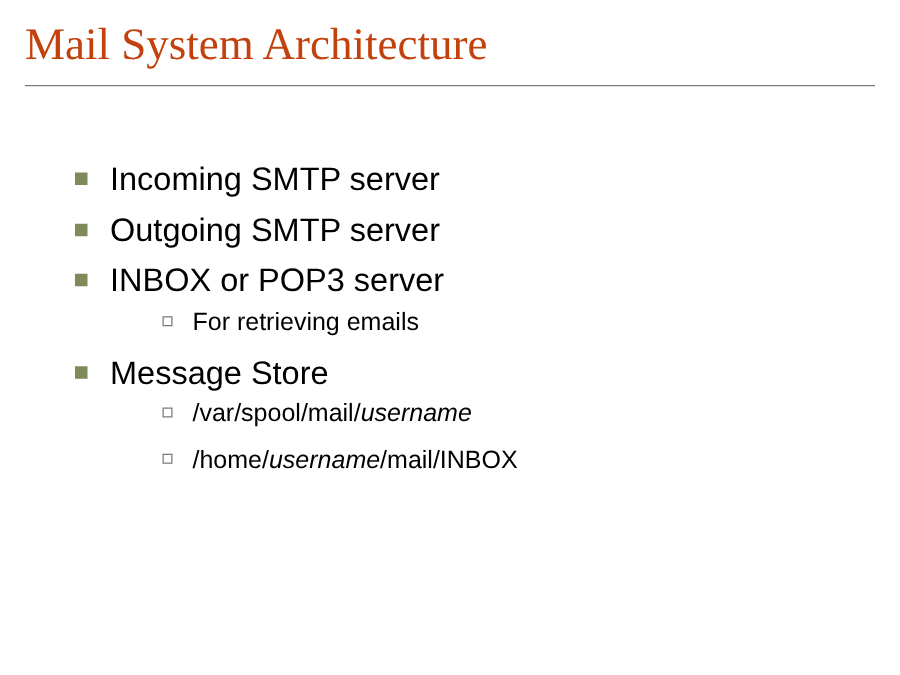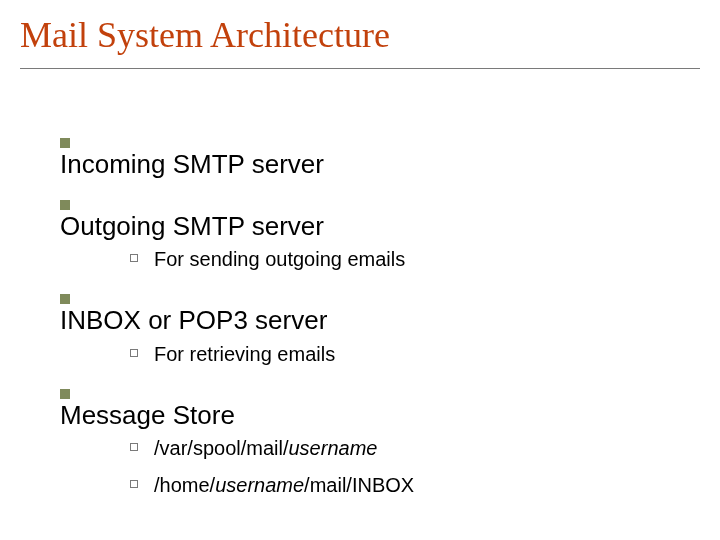--- a/index.html
+++ b/index.html
@@ -31,21 +31,20 @@
     margin: 6px 20px 0 20px;
     border-top: 1px solid #7a7a7a;
   }
   .content {
     padding: 50px 30px 0 60px;
   }
   .lvl1 {
     display: flex;
     align-items: flex-start;
     margin: 8px 0 4px 0;
-    flex-direction: column;
   }
   .sq-bullet {
     width: 10px;
     height: 10px;
     background: #7f8a5b;
     margin-top: 11px;
     margin-right: 18px;
     flex: 0 0 auto;
   }
   .lvl1-text {
@@ -88,24 +87,20 @@
 
     <div class="lvl1">
       <div class="sq-bullet"></div>
       <div class="lvl1-text">Incoming SMTP server</div>
     </div>
 
     <div class="lvl1">
       <div class="sq-bullet"></div>
       <div class="lvl1-text">Outgoing SMTP server</div>
     </div>
-    <div class="lvl2">
-      <div class="sq-bullet-sm"></div>
-      <div class="lvl2-text">For sending outgoing emails</div>
-    </div>
 
     <div class="lvl1">
       <div class="sq-bullet"></div>
       <div class="lvl1-text">INBOX or POP3 server</div>
     </div>
     <div class="lvl2">
       <div class="sq-bullet-sm"></div>
       <div class="lvl2-text">For retrieving emails</div>
     </div>
 

